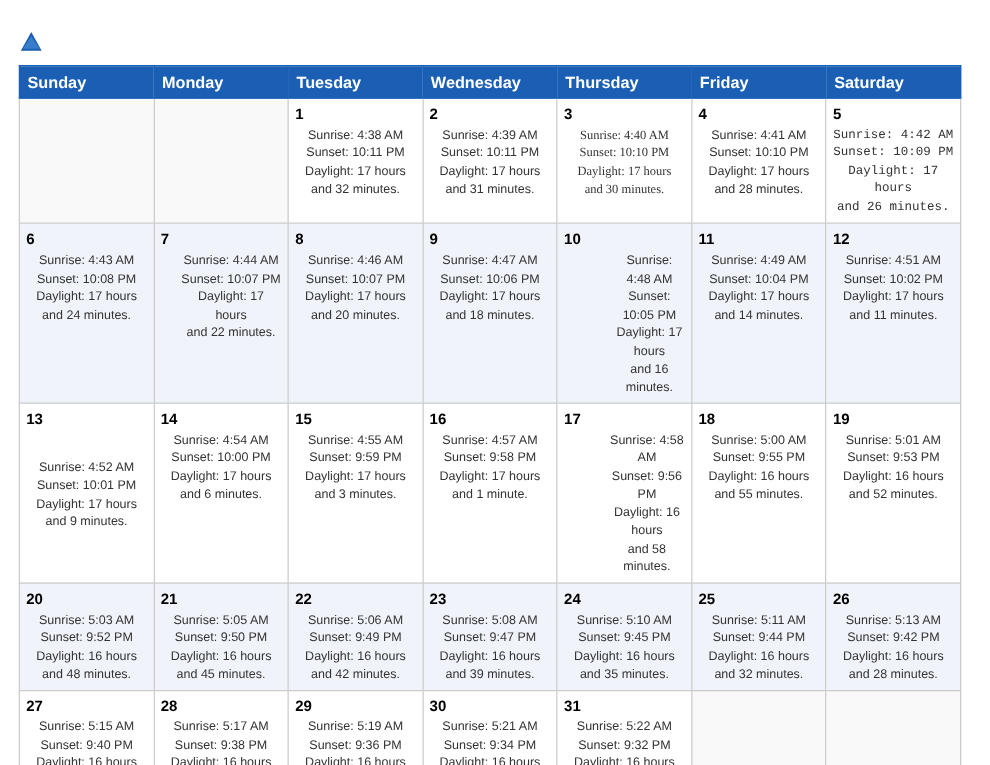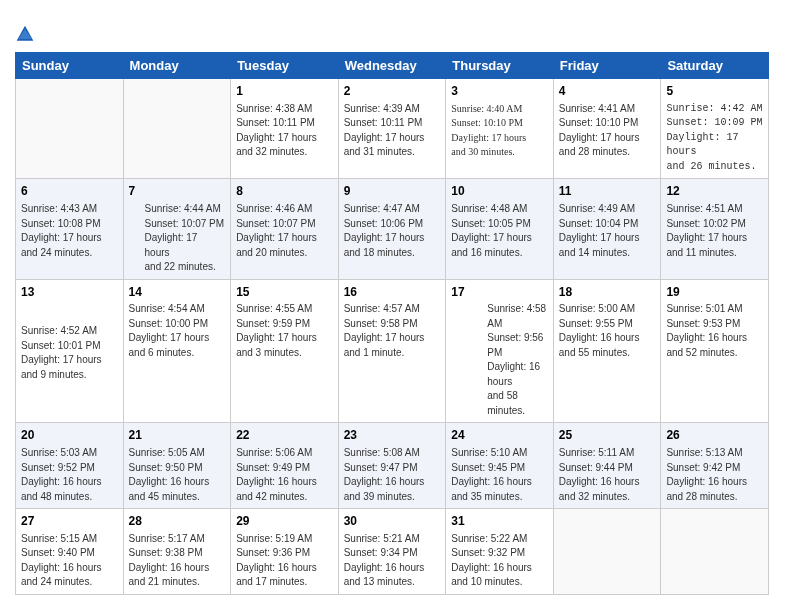--- a/index.html
+++ b/index.html
@@ -88,20 +88,21 @@
     .day-number {
       font-weight: bold;
       font-size: 12px;
       display: block;
       margin-bottom: 2px;
     }
     .day-info {
       color: #333;
       font-size: 10px;
       line-height: 1.45;
+      text-align: center;
     }
     .alt-row td {
       background: #f0f4fa;
     }
   </style>
 </head>
 <body>
 
 <div class="page">
   <div class="header">
@@ -197,21 +198,21 @@
           </td>
           <td>
             <span class="day-number">9</span>
             <div class="day-info" style="white-space: pre-line;">Sunrise: 4:47 AM
 Sunset: 10:06 PM
 Daylight: 17 hours
 and 18 minutes.</div>
           </td>
           <td>
             <span class="day-number">10</span>
-            <div class="day-info" style="white-space: pre-line;">Sunrise: 4:48 AM
+            <div class="day-info" style="white-space: pre-line; margin-left: 40px;">Sunrise: 4:48 AM
 Sunset: 10:05 PM
 Daylight: 17 hours
 and 16 minutes.</div>
           </td>
           <td>
             <span class="day-number">11</span>
             <div class="day-info" style="white-space: pre-line;">Sunrise: 4:49 AM
 Sunset: 10:04 PM
 Daylight: 17 hours
 and 14 minutes.</div>

